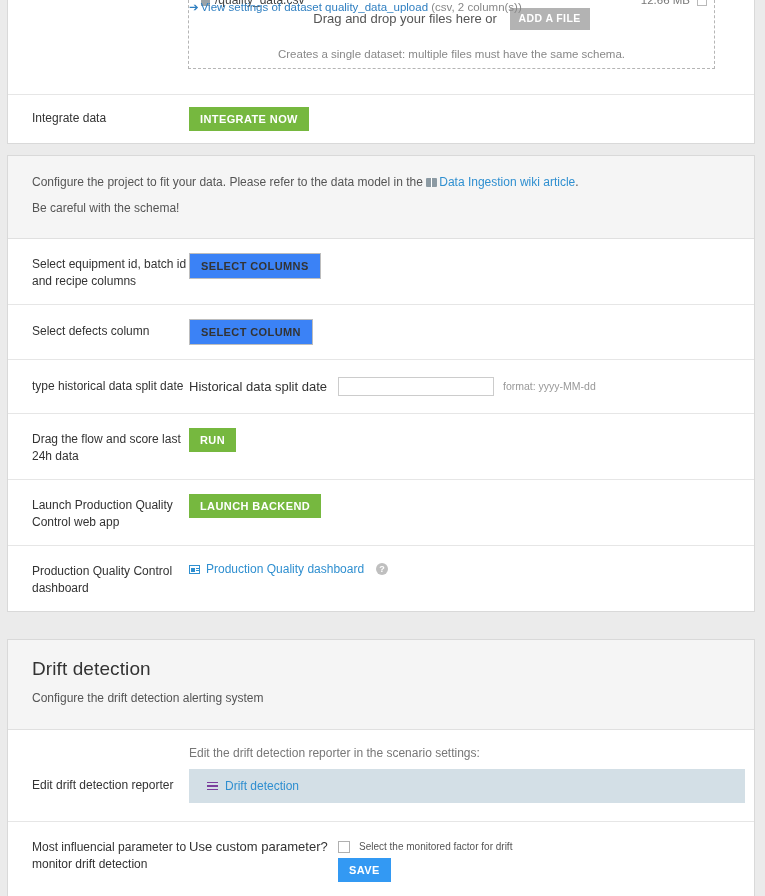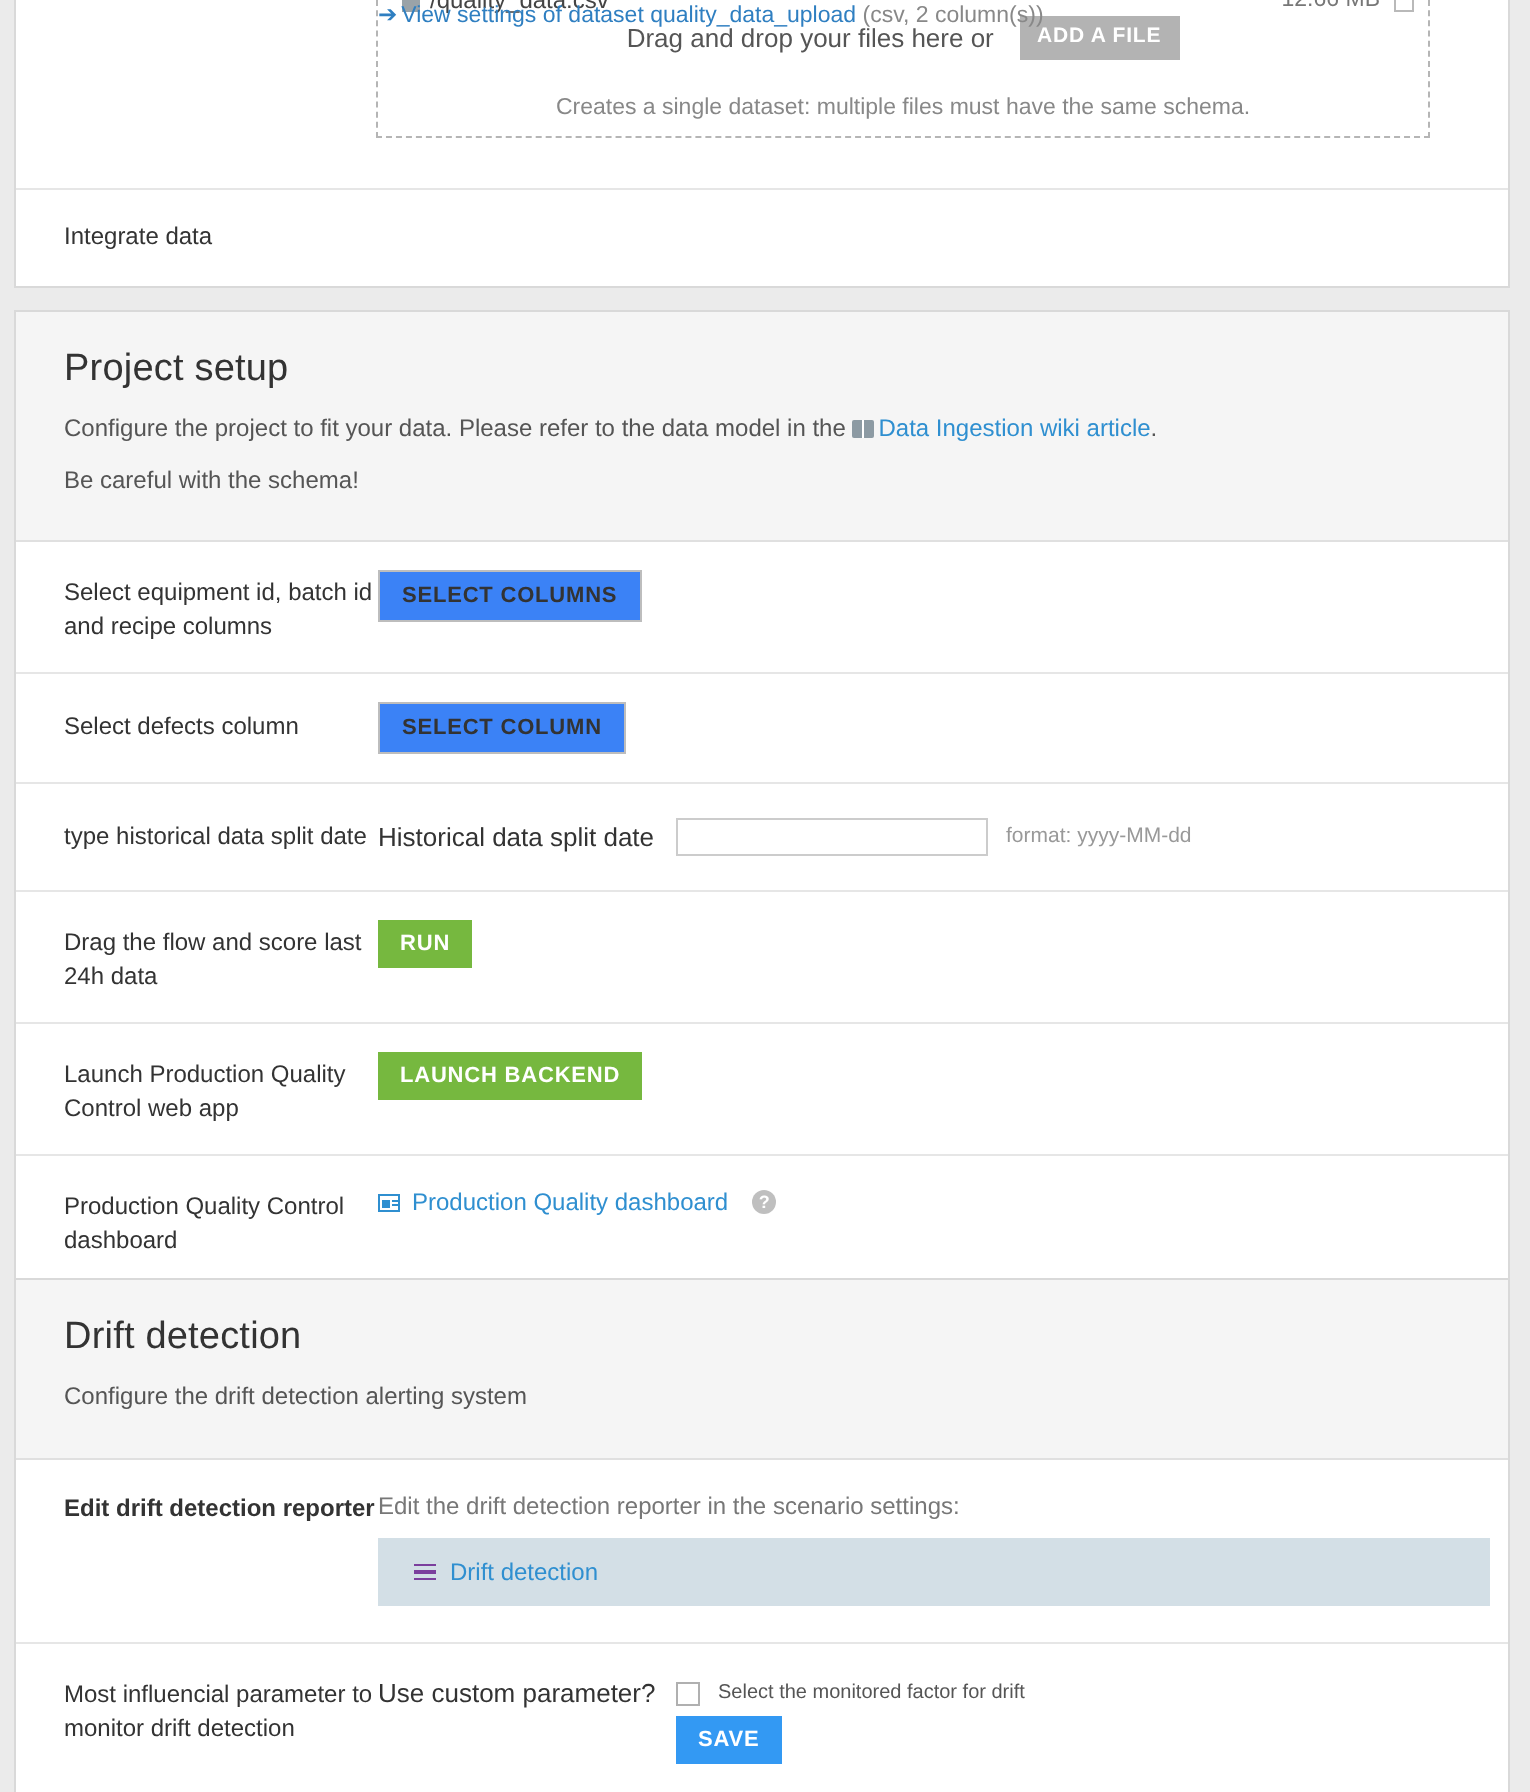--- a/index.html
+++ b/index.html
@@ -64,21 +64,21 @@
   .row.first { border-top: none; }
 
   .row-label {
     width: 157px;
     flex: 0 0 157px;
     font-size: 12px;
     color: #333333;
     line-height: 1.42;
     padding-top: 3px;
   }
-  .row-label.bold { font-weight: bold; }
+  .row-label.bold { font-weight: normal; margin-top: 31px; }
   .row-body {
     flex: 1 1 auto;
     min-width: 0;
   }
 
   
   .btn {
     display: inline-block;
     border: none;
     font-family: "Liberation Sans", sans-serif;
@@ -389,27 +389,29 @@
       <div class="dz-sub">Creates a single dataset: multiple files must have the same schema.</div>
     </div>
 
     <div class="view-settings">
       <span class="arrow-icon">➔</span><a href="#">View settings of dataset quality_data_upload</a>
       <span>(csv, 2 column(s))</span>
     </div>
 
     <div class="row" style="position:absolute; left:0; right:0; bottom:0; height:49px; align-items:center; padding-top:0; padding-bottom:0;">
       <div class="row-label" style="padding-top:0;">Integrate data</div>
+      <div class="row-body">
+        <button class="btn btn-green">INTEGRATE NOW</button>
+      </div>
     </div>
   </div>
 
   <div class="card" style="top:155px;">
 
     <div class="card-header">
-      <h2>Project setup</h2>
       <p>
         <span>Configure the project to fit your data. Please refer to the data model in the </span><span class="icon-book"></span><a href="#" class="wiki-link">Data Ingestion wiki article</a><span>.</span>
       </p>
       <p>Be careful with the schema!</p>
     </div>
 
     <div class="row first" style="min-height:57px;">
       <div class="row-label">Select equipment id, batch id and recipe columns</div>
       <div class="row-body">
         <button class="btn btn-outline">SELECT COLUMNS</button>

